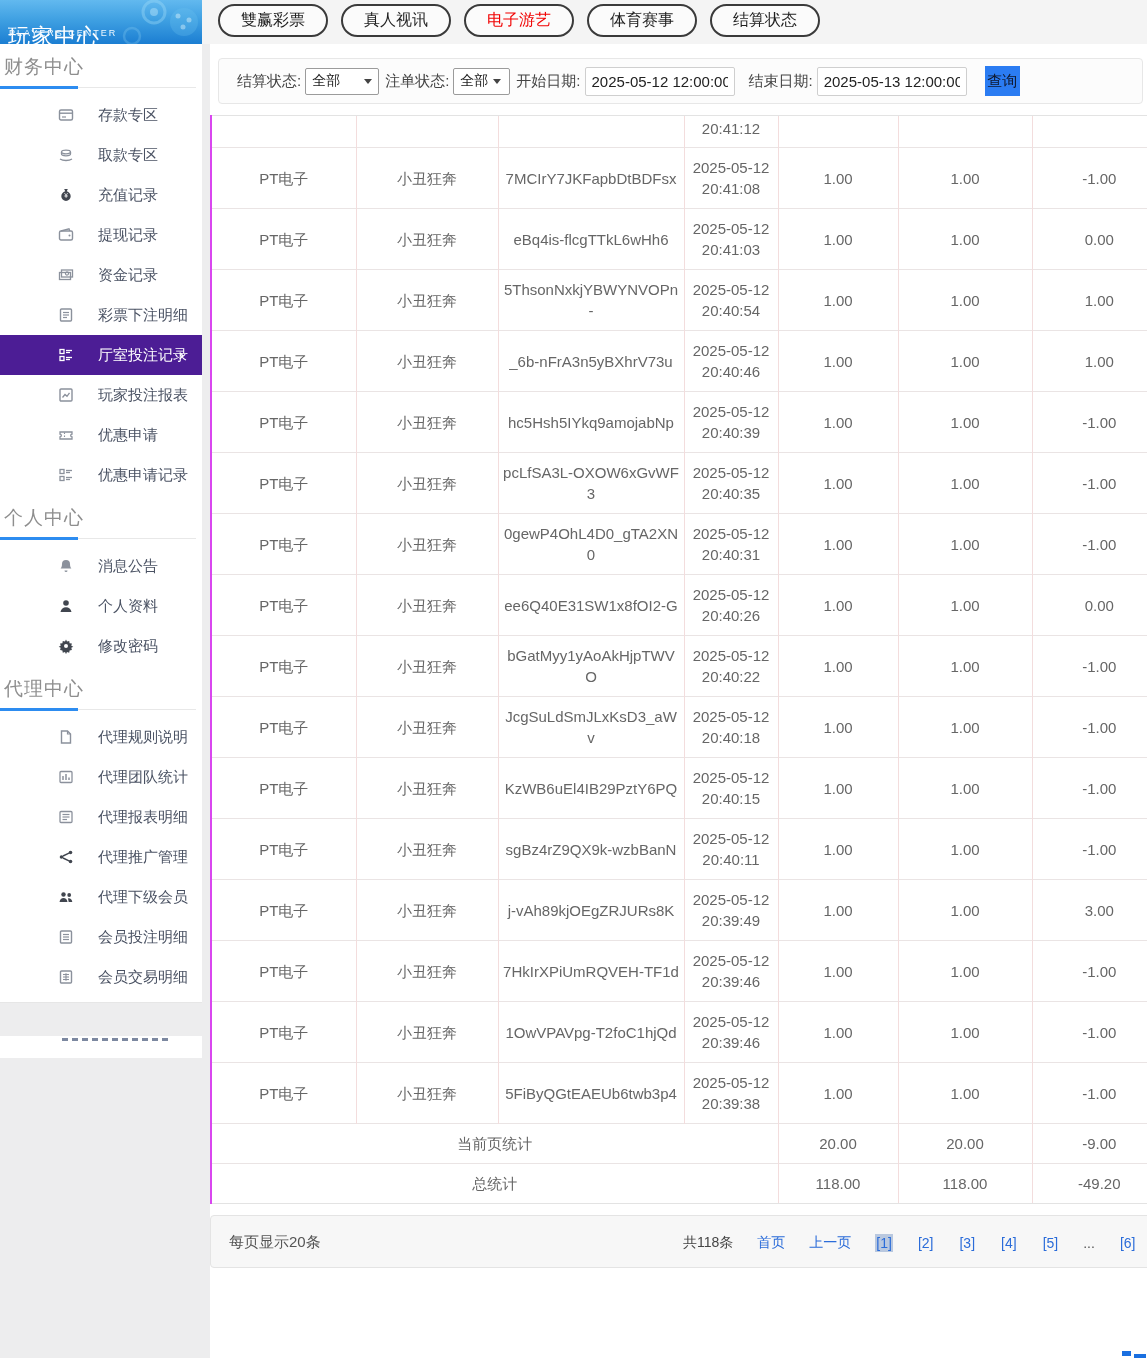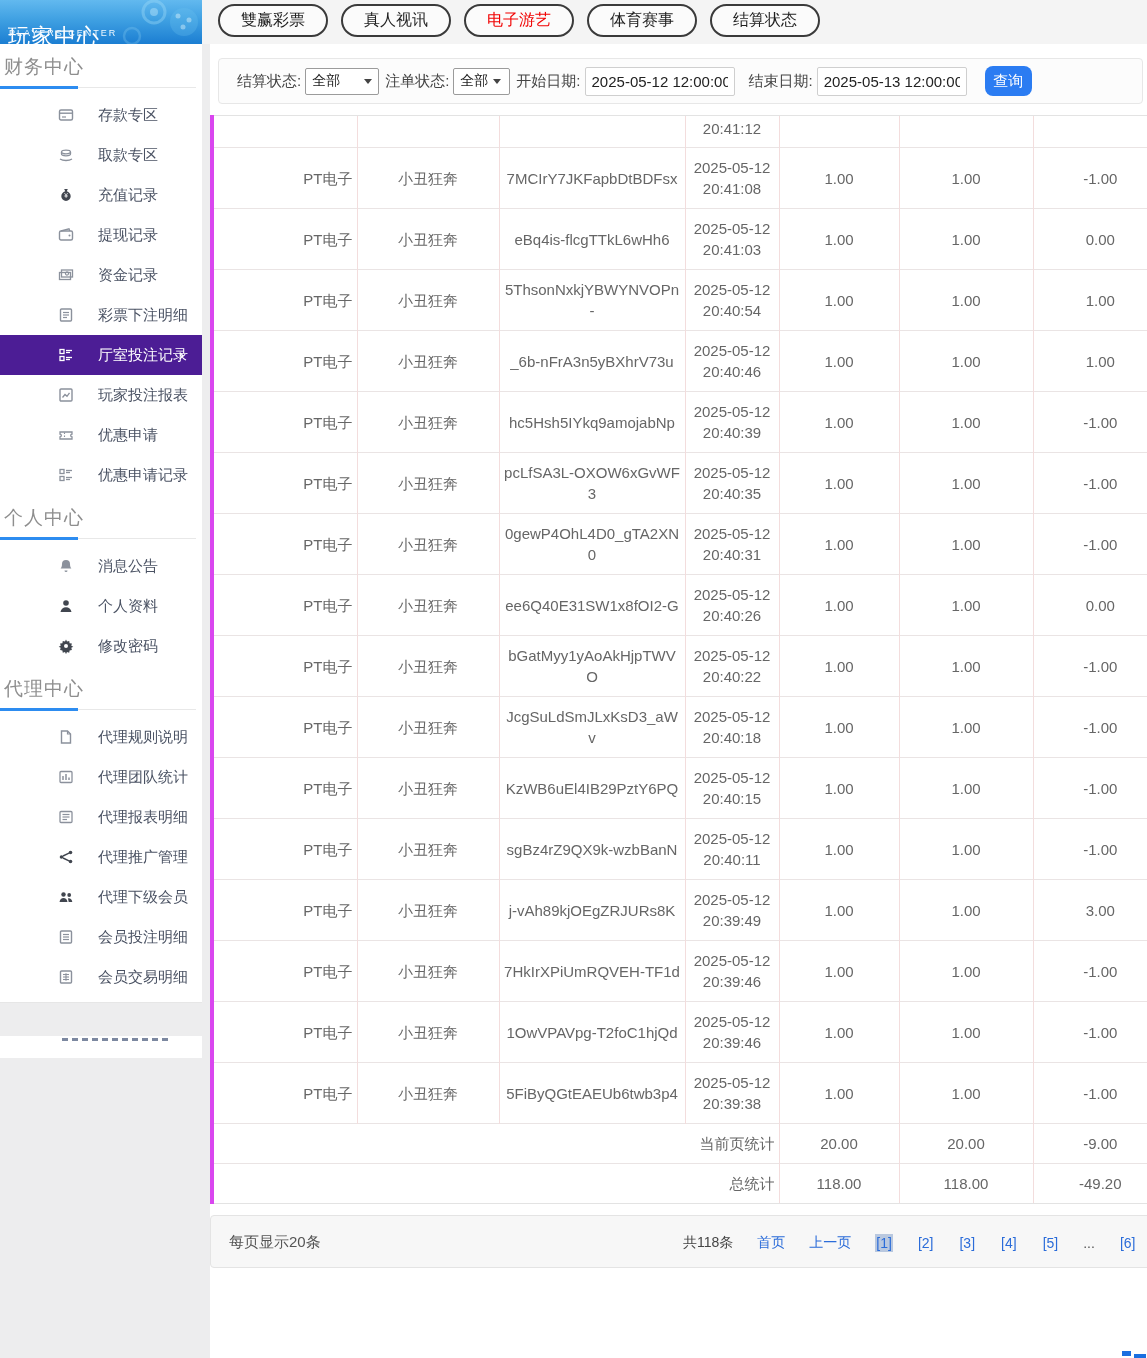--- a/index.html
+++ b/index.html
@@ -68,33 +68,33 @@
   .f-select .arrow {
     width:0; height:0; margin-left:10px;
     border-left:4px solid transparent; border-right:4px solid transparent; border-top:5px solid #444;
   }
   .f-select.narrow .arrow { margin-left:5px; }
   .f-input {
     height:29px; width:150px; border:1px solid #cfcfcf; border-radius:2px; background:#fff;
     font-size:15px; color:#222; padding:0 6px; font-family:inherit;
   }
   .f-btn {
-    height:30px; width:47px; margin-left:18px; border:none; border-radius:8px;
-    background:#2b7cf2; color:#ffffff; font-size:15px; cursor:pointer; font-family:inherit;
+    height:30px; width:35px; margin-left:18px; border:none; border-radius:0;
+    background:#2b7cf2; color:#0f172a; font-size:15px; cursor:pointer; font-family:inherit;
   }
 
   
   .table-wrap { position:absolute; left:210px; top:115px; width:956px; }
   table.bets { border-collapse:collapse; table-layout:fixed; width:955px; background:#fff; }
   table.bets td {
     border-left:1px solid #f3dddd; border-top:1px solid #eae4e4;
     font-size:15px; color:#666; text-align:center; vertical-align:middle;
     padding:2px 4px; word-break:break-all; line-height:21px;
   }
-  table.bets tr td:first-child { border-left:4px solid #d946ef;text-align:right; }
+  table.bets tr td:first-child { border-left:2px solid #d946ef; }
   table.bets tr:first-child td { border-top:1px solid #e3e3e3; }
   table.bets tr:last-child td { border-bottom:1px solid #e3e3e3; }
   tr.partial-row td { height:32px; vertical-align:top; padding-top:2px; }
   tr.data-row td { height:61px; }
   tr.summary-row td { height:40px; }
 
   
   .pager {
     position:absolute; left:210px; top:1215px; width:956px; height:53px;
     background:#f7f7f7; border:1px solid #e4e4e4; border-radius:4px;

